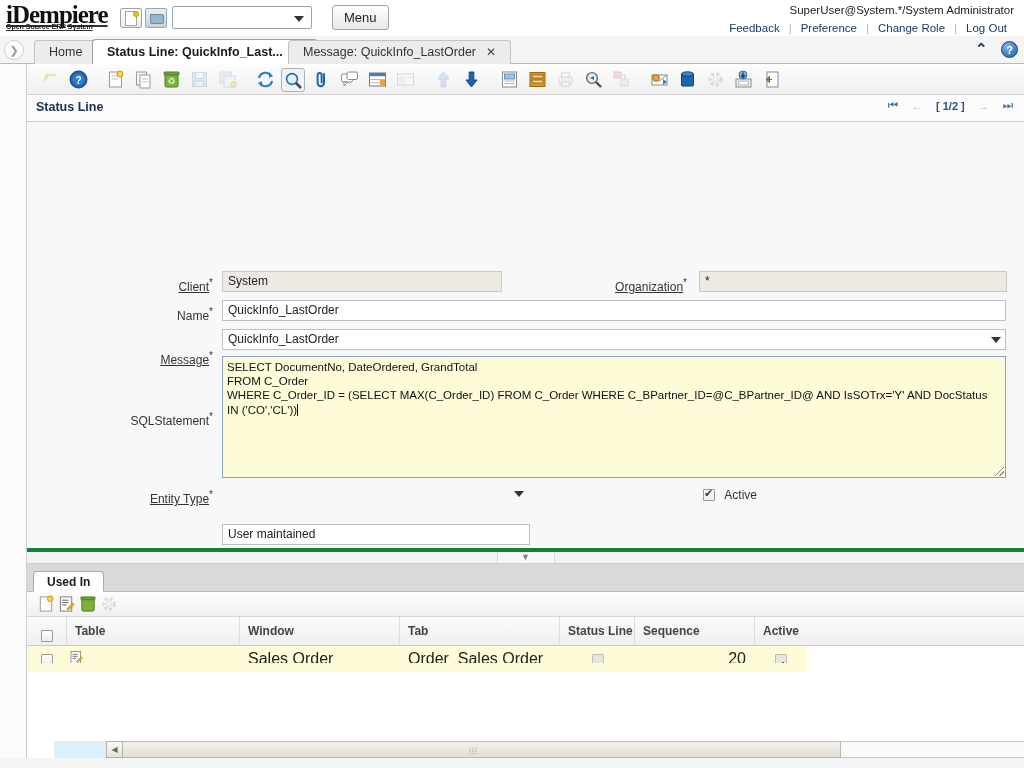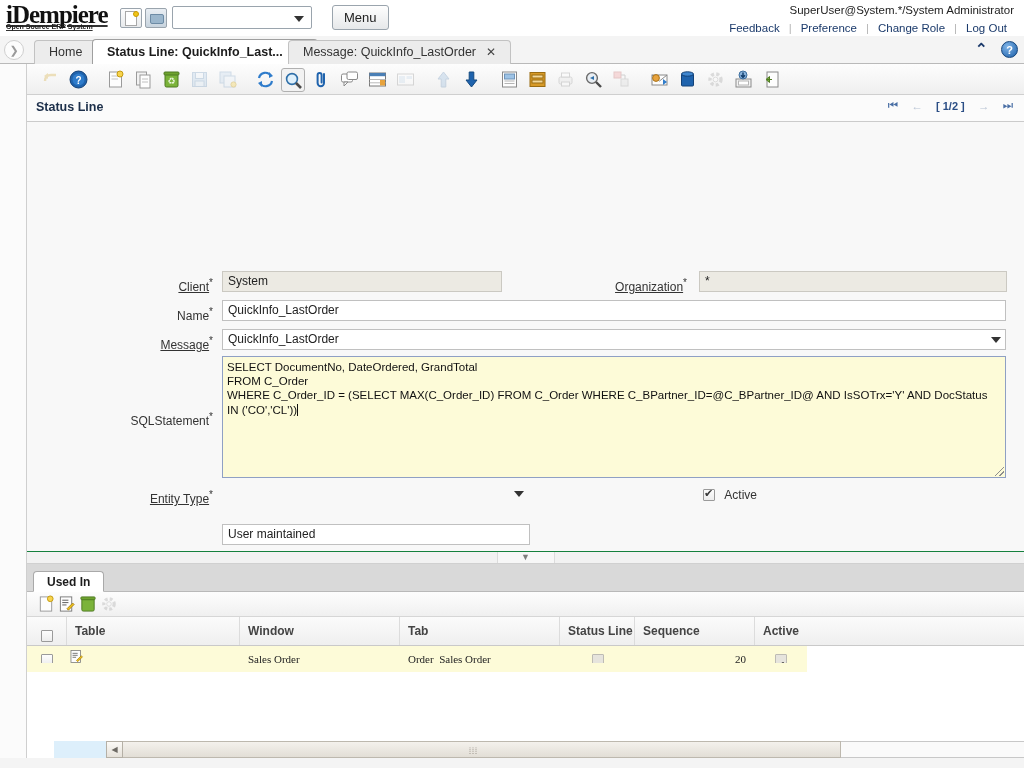--- a/index.html
+++ b/index.html
@@ -116,21 +116,21 @@
     position:absolute; left:9px; top:5px; font-size:12.5px; font-weight:bold; color:#1c2f4a;
   }
   .nav { position:absolute; right:6px; top:4px; font-size:11.5px; color:#4a6fa5; }
   .nav span { display:inline-block; margin:0 5px; vertical-align:middle; }
   .nav .cnt { color:#2b4e85; font-weight:bold; font-size:11px; }
   .nav .dim { color:#b9c4d4; }
 
   
   .form {
     position:absolute; left:27px; top:122px; width:997px; height:430px;
-    background:#f8f8f8; border-bottom:1px solid #15803d; overflow:hidden;
+    background:#f8f8f8; border-bottom:4px solid #15803d; overflow:hidden;
   }
   .lbl {
     position:absolute; font-size:12px; color:#333; text-align:right;
   }
   .lbl u { text-decoration:underline; }
   .lbl .req { color:#333; }
   .fld {
     position:absolute; height:21px; border:1px solid #c0c0c0; background:#fff;
     font-size:12px; color:#222; padding:0 5px; line-height:19px;
     font-family:"Liberation Sans", sans-serif;
@@ -206,21 +206,21 @@
     position:absolute; top:0; height:28px; line-height:28px;
     font-size:12px; font-weight:bold; color:#444;
     border-right:1px solid #dcdcdc; padding-left:8px; overflow:hidden; white-space:nowrap;
   }
   .grow {
     position:absolute; left:0; top:29px; width:997px; height:26px;
   }
   .grow .rowbg { position:absolute; left:0; top:0; width:780px; height:26px; background:#fdfbd8; }
   .gc {
     position:absolute; top:0; height:17px; line-height:26px;
-    font-size:11px; color:#222; padding-left:8px; white-space:nowrap; overflow:hidden;font-family:Liberation Serif, serif;
+    font-size:16px; color:#222; padding-left:8px; white-space:nowrap; overflow:hidden;
   }
   .gc.num { text-align:right; padding-right:9px; padding-left:0; }
   .gc.ctr { text-align:center; padding-left:0; }
 
   
   .hsb {
     position:absolute; left:27px; bottom:10px; width:997px; height:17px;
   }
   .hsb .leftcap { position:absolute; left:0; top:0; width:52px; height:17px; background:#ddeffb; }
   .hsb .track {
@@ -494,21 +494,21 @@
   <div class="lbl" style="left:520px; top:155px; width:140px;">
     <u>Organization</u><sup class="req">*</sup>
   </div>
   <div class="fld ro" style="left:672px; top:149px; width:308px;">*</div>
 
   <div class="lbl" style="left:60px; top:184px; width:126px;">
     <span>Name</span><sup class="req">*</sup>
   </div>
   <div class="fld" style="left:195px; top:178px; width:784px;">QuickInfo_LastOrder</div>
 
-  <div class="lbl" style="left:60px; top:213px; width:126px;">
+  <div class="lbl" style="left:60px; top:228px; width:126px;">
     <u>Message</u><sup class="req">*</sup>
   </div>
   <div class="fld" style="left:195px; top:207px; width:784px;">QuickInfo_LastOrder</div>
   <div class="sel-arrow" style="left:964px; top:215px;"></div>
 
   <div class="lbl" style="left:40px; top:289px; width:146px;">
     <span>SQLStatement</span><sup class="req">*</sup>
   </div>
   <div class="sqlbox"><span>SELECT DocumentNo, DateOrdered, GrandTotal
 FROM C_Order

